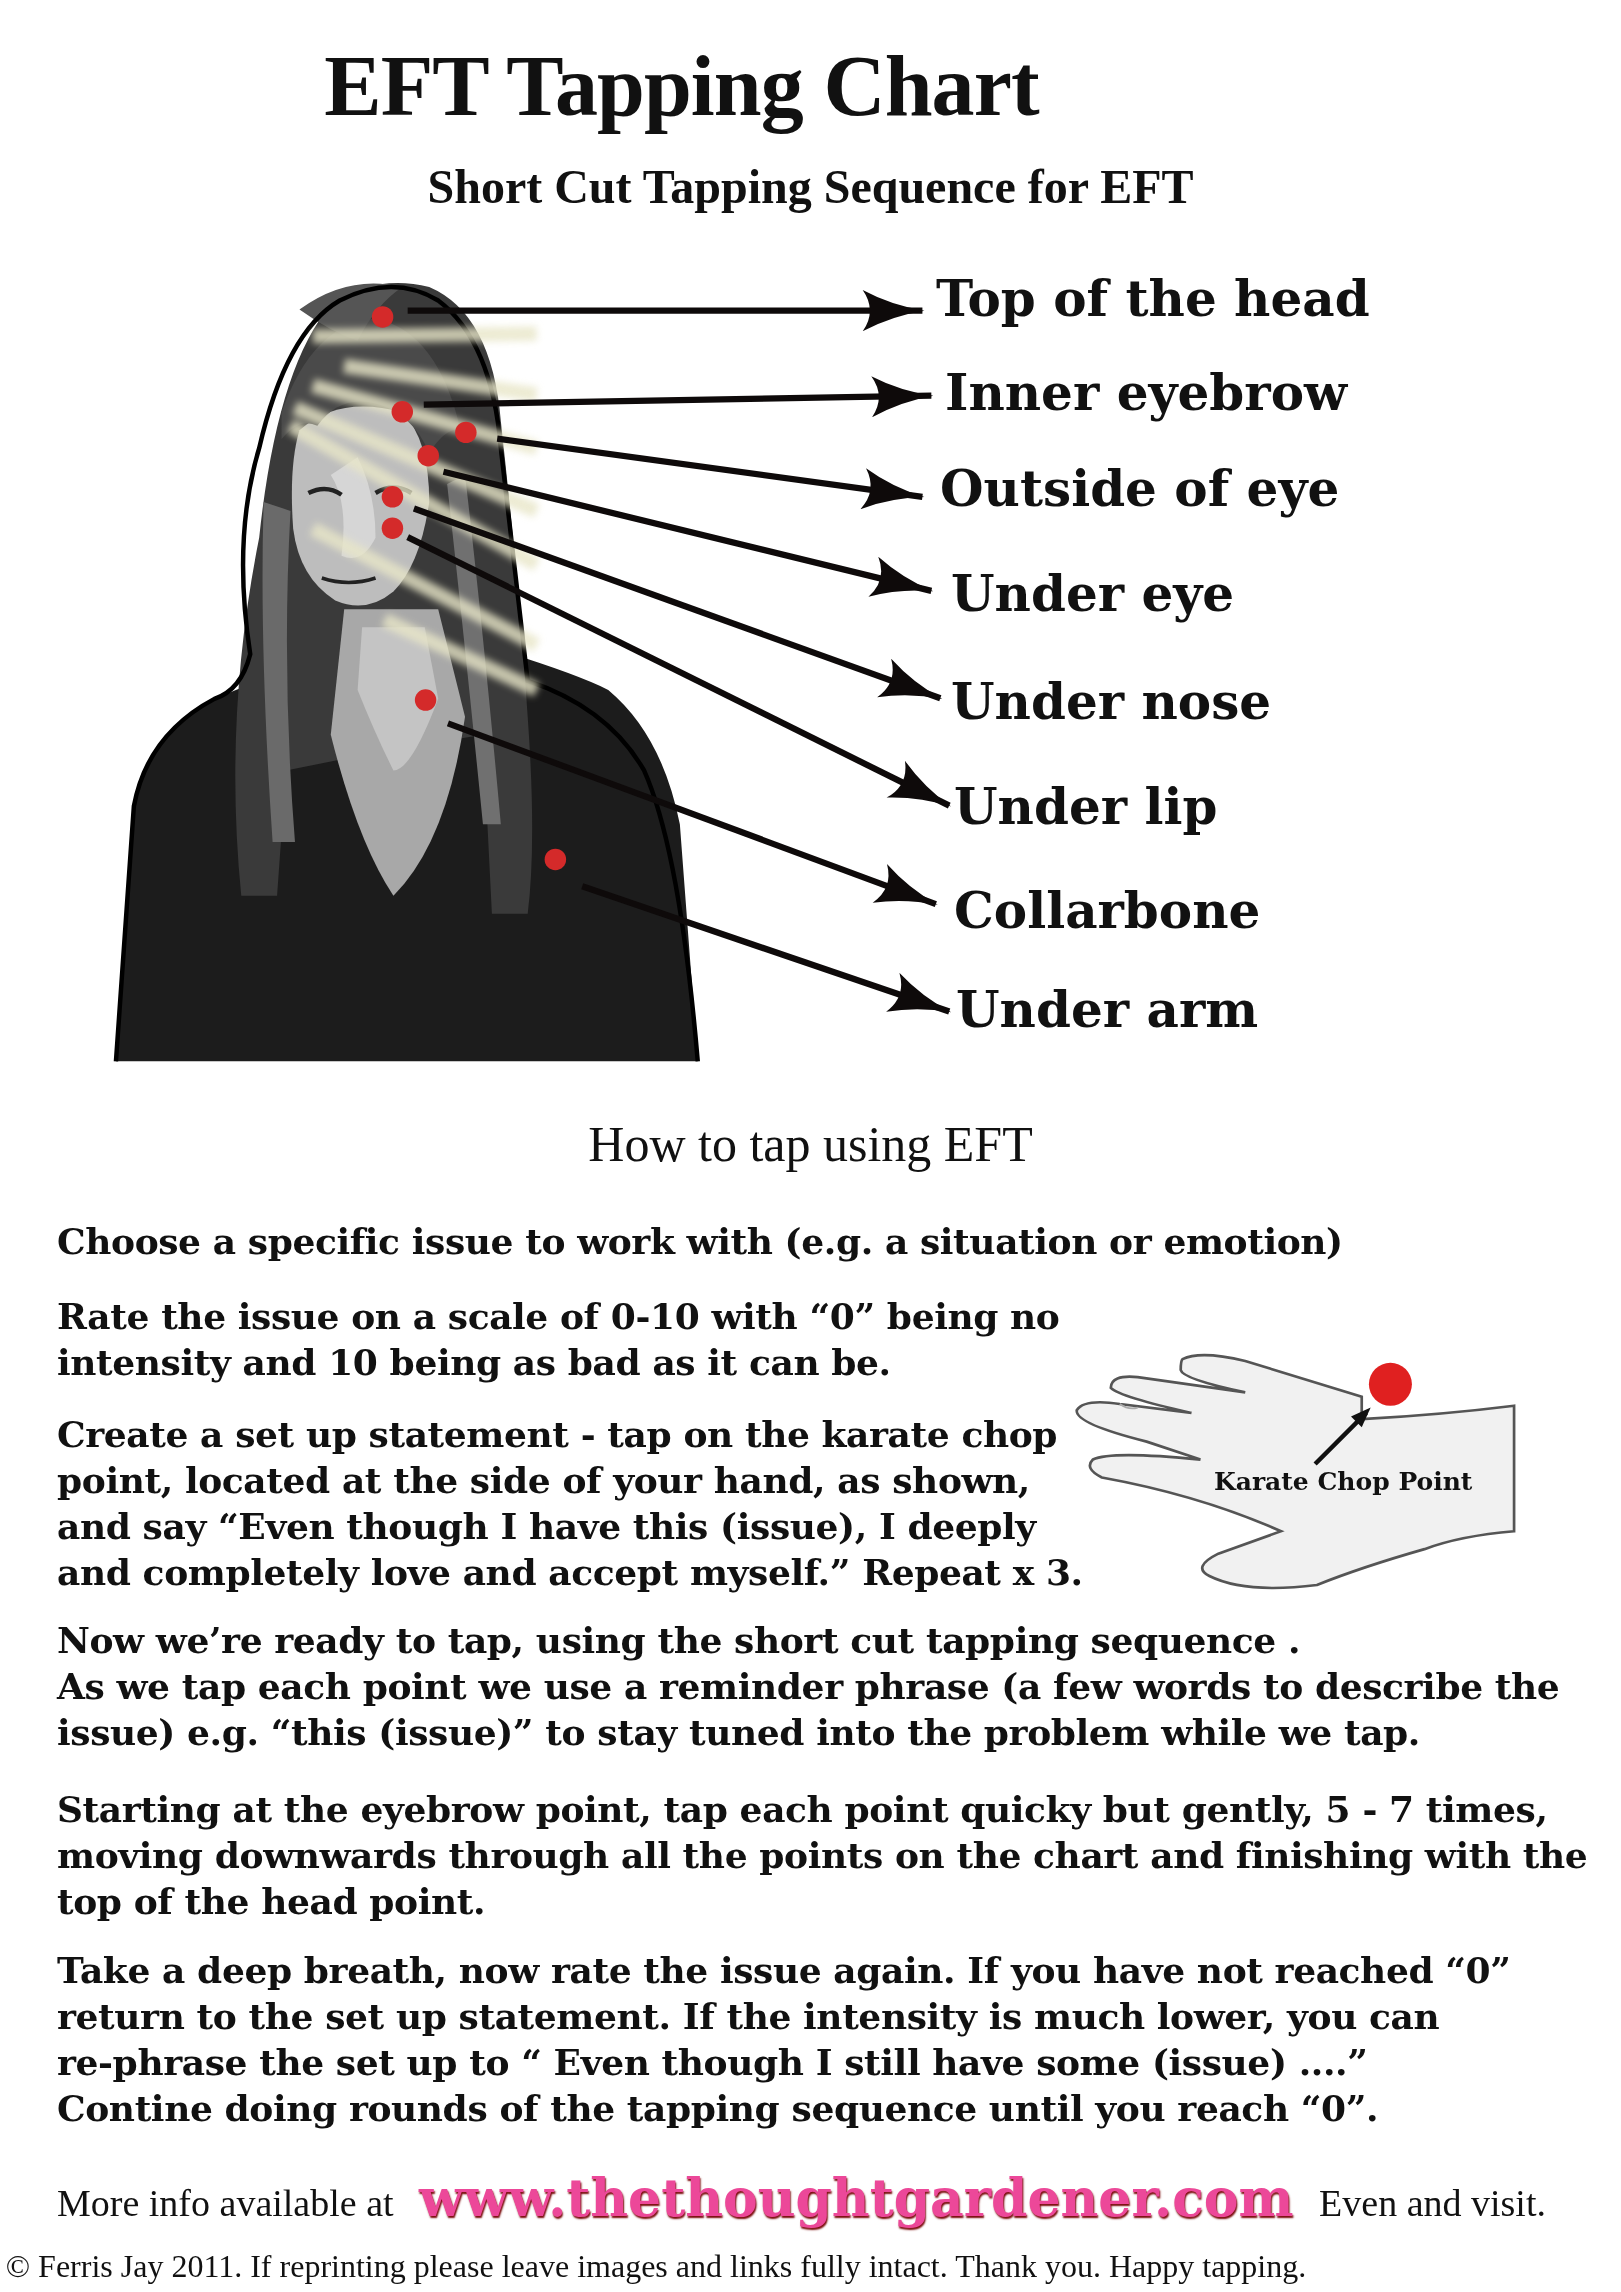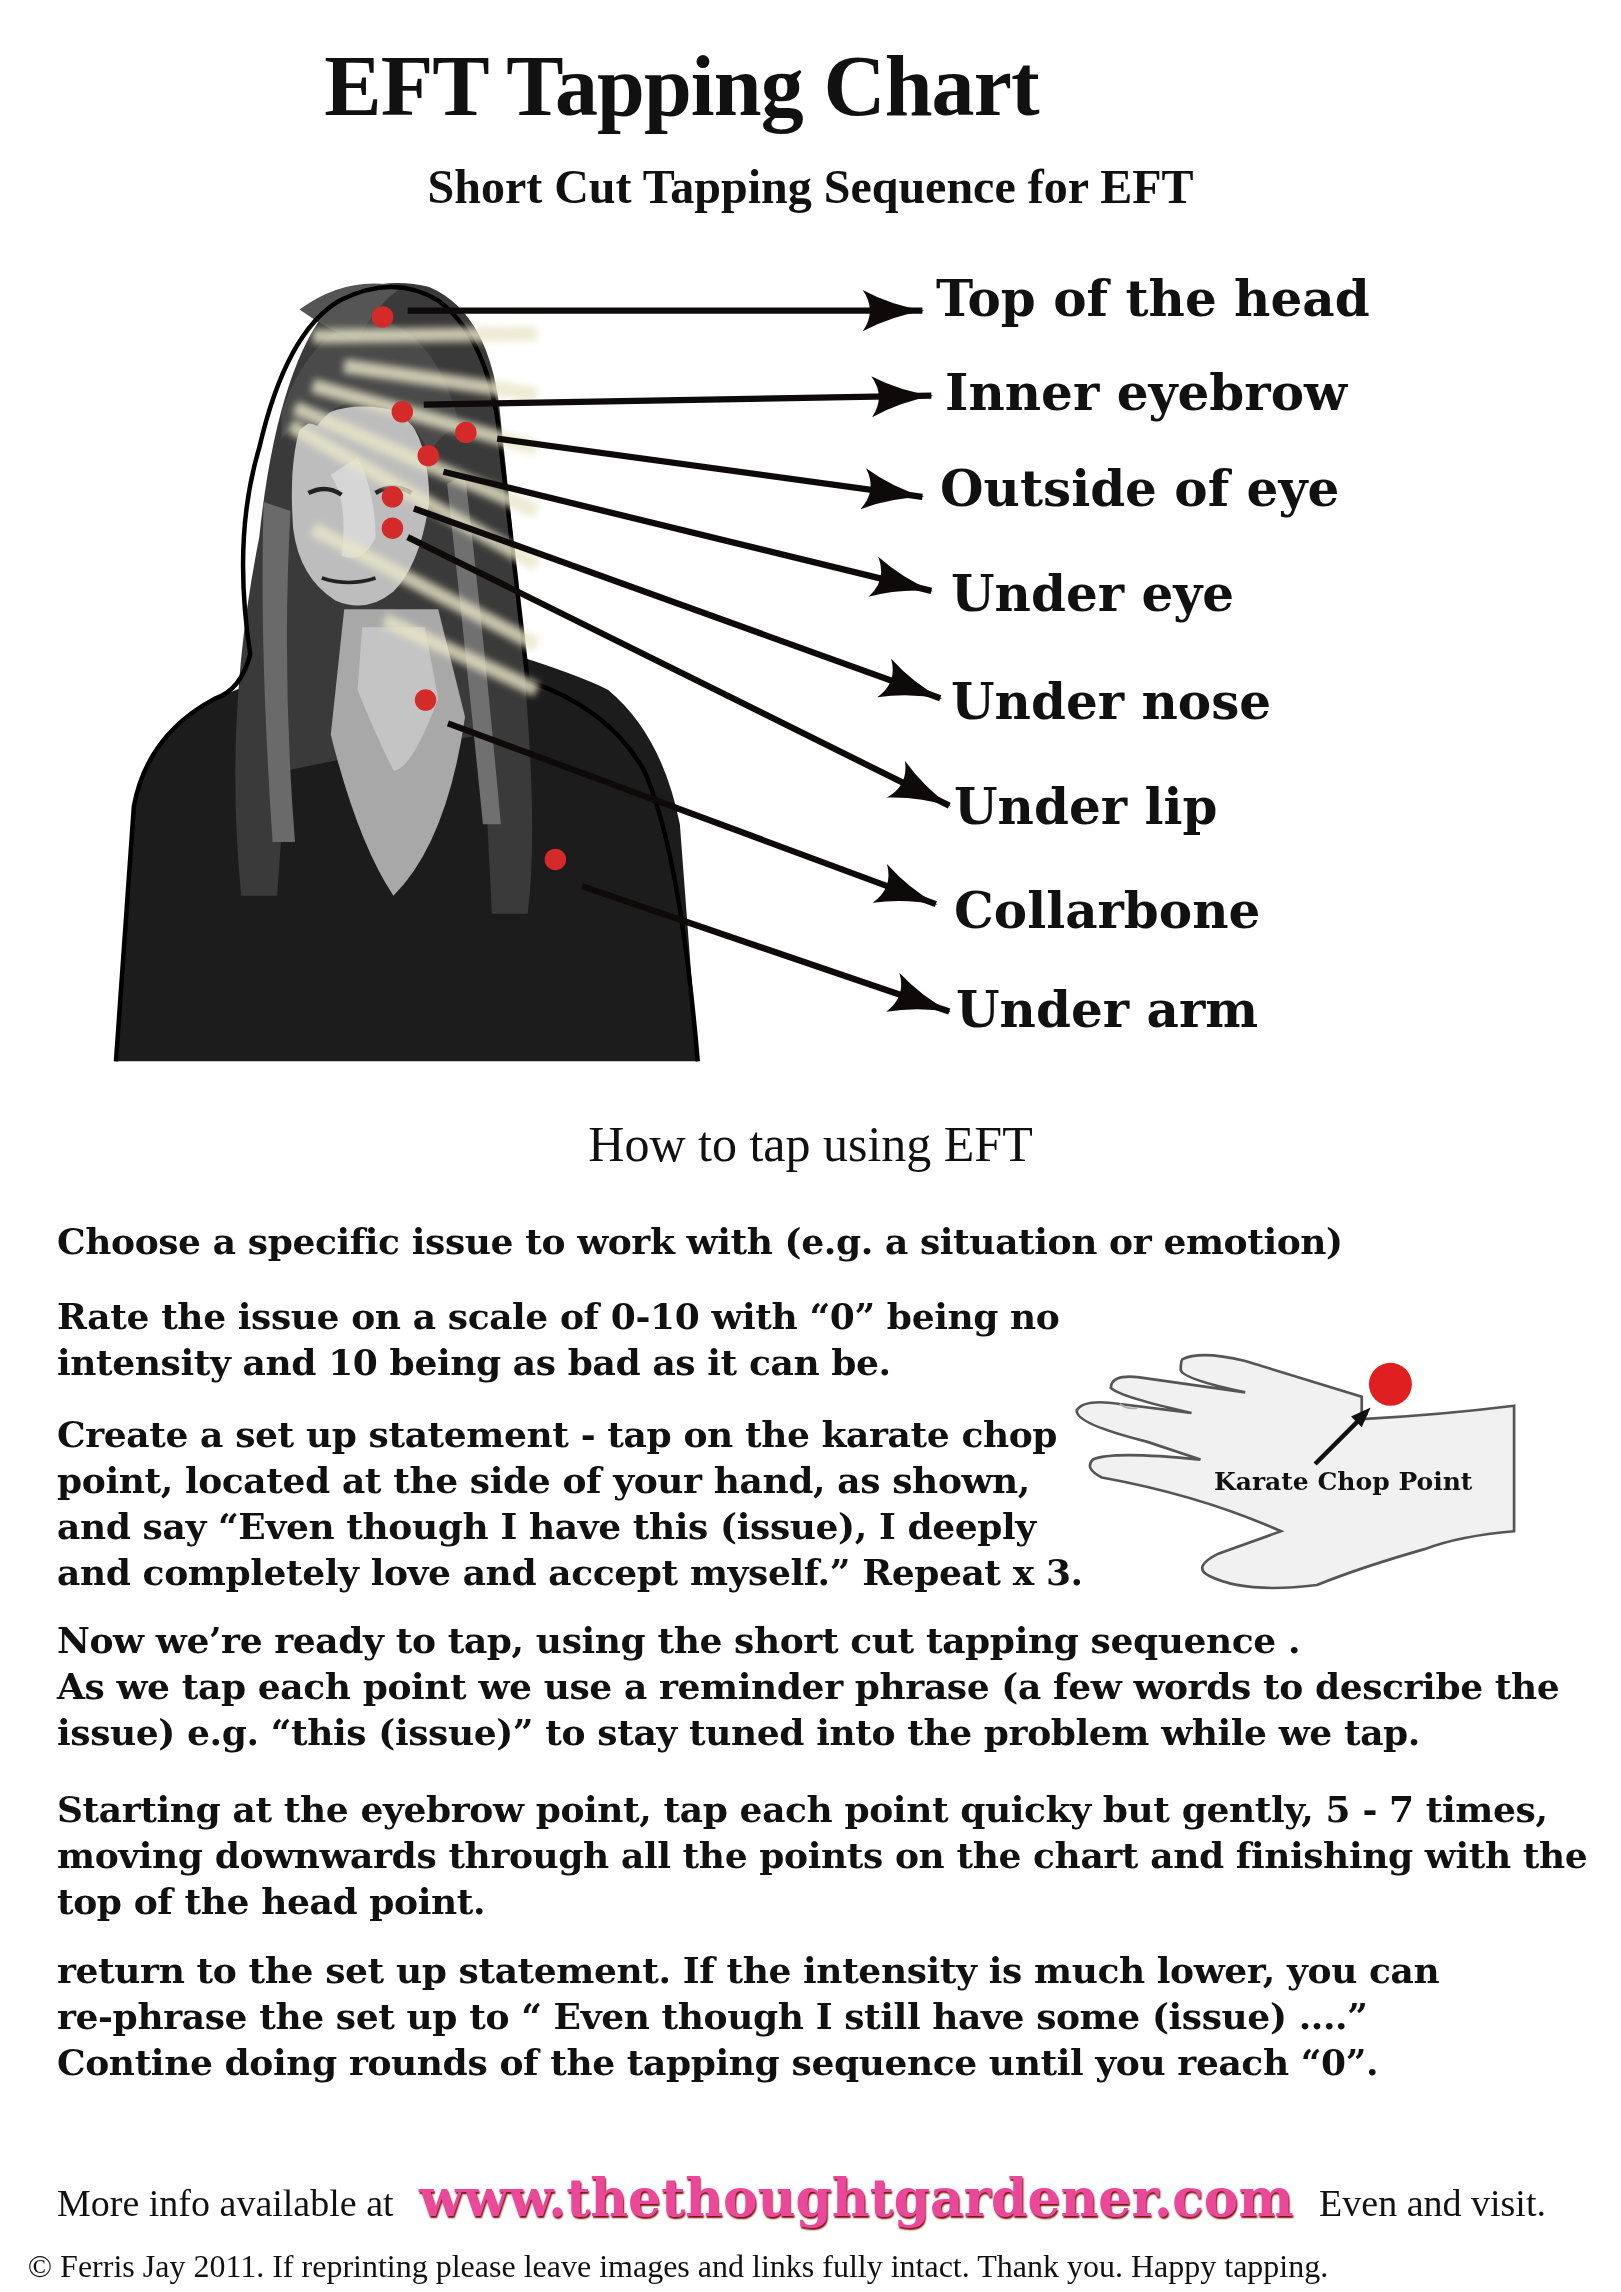--- a/index.html
+++ b/index.html
@@ -15,21 +15,21 @@
   .section-title { left:0; width:1621px; top:1115px; text-align:center; font-size:50px; font-weight:normal;
                    font-family:"Liberation Serif", serif; }
   .para { left:57px; font-size:36px; font-weight:bold; line-height:46px; font-family:"DejaVu Serif", serif;
           letter-spacing:-0.4px; }
   .para .line { display:block; white-space:nowrap; }
   .hand { left:1066px; top:1334px; width:466px; height:269px; }
   .footer-more { left:57px; top:2167px; font-size:38px; white-space:nowrap; font-family:"Liberation Serif", serif; }
   .footer-more .url { color:#ec4899; font-weight:bold; font-size:52px; font-family:"DejaVu Serif", serif;
                       text-shadow:0.9px 1.8px 1.8px #7a0a0a; margin:0 16px; }
   .copyright { left:0; width:1312px; top:2248px; text-align:center; font-size:32px; white-space:nowrap;
-               font-family:"Liberation Serif", serif;padding-left:22px; }
+               font-family:"Liberation Serif", serif; }
 </style>
 </head>
 <body>
 
 <div class="abs title">EFT Tapping Chart</div>
 <div class="abs subtitle">Short Cut Tapping Sequence for EFT</div>
 
 <div class="abs figure">
   <svg width="913" height="806" viewBox="0 0 1020 900">
     <defs>
@@ -145,20 +145,21 @@
   <span class="line">Now we’re ready to tap, using the short cut tapping sequence .</span>
   <span class="line">As we tap each point we use a reminder phrase (a few words to describe the</span>
   <span class="line">issue) e.g. “this  (issue)” to stay tuned into the problem while we tap.</span>
 </div>
 <div class="abs para" style="top:1786px">
   <span class="line">Starting at the eyebrow point, tap each point  quicky but gently, 5 - 7 times,</span>
   <span class="line">moving downwards through all the points on the chart and finishing with the</span>
   <span class="line">top of the head point.</span>
 </div>
 <div class="abs para" style="top:1947px">
+  <span class="line">Take a deep breath, now rate the issue again. If you have not reached “0”</span>
   <span class="line">return to the set up statement. If the intensity is much lower, you can</span>
   <span class="line">re-phrase the set up to “ Even though I still have some (issue) ....”</span>
   <span class="line">Contine doing rounds of the tapping sequence until you reach “0”.</span>
 </div>
 
 <div class="abs footer-more">
   <span>More info available at</span>
   <span class="url">www.thethoughtgardener.com</span>
   <span>Even and visit.</span>
 </div>

